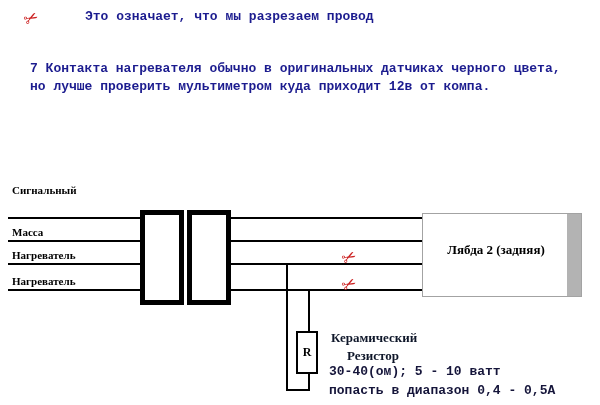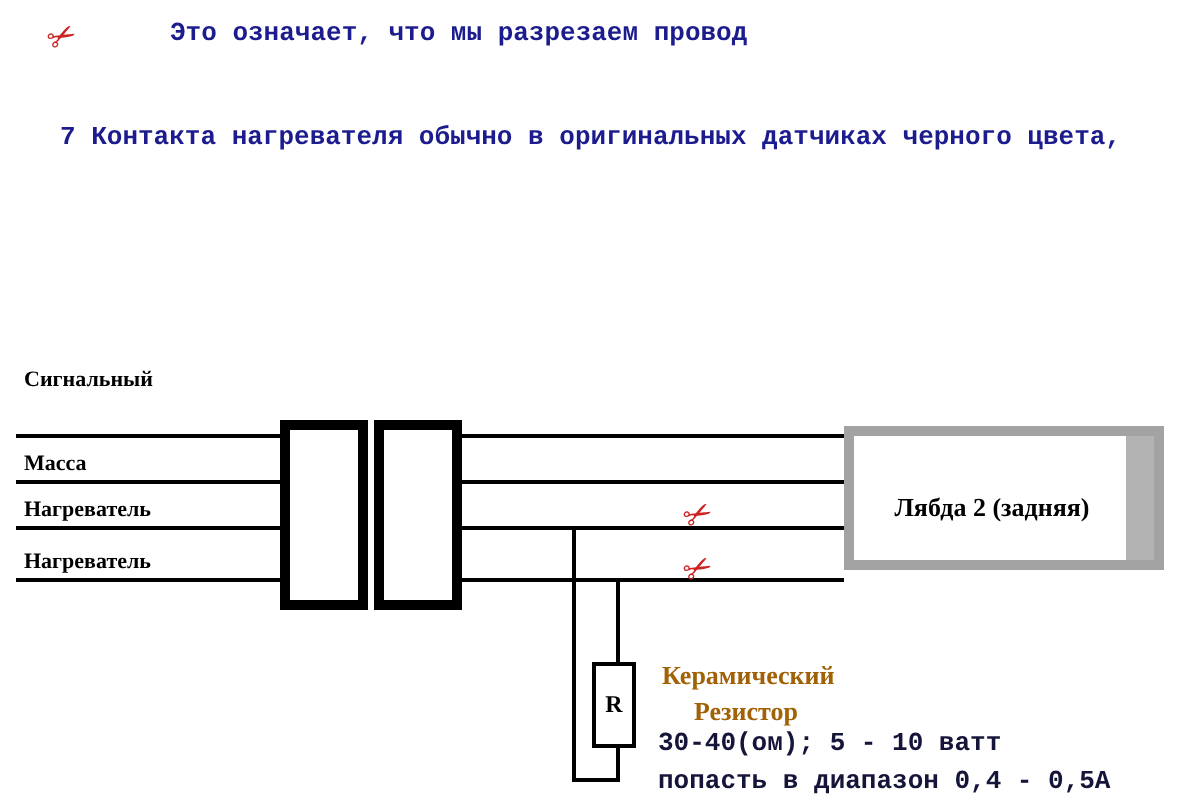--- a/index.html
+++ b/index.html
@@ -22,22 +22,22 @@
     white-space:nowrap;
   }
   .connector-box{
     position:absolute;
     background:#ffffff;
     border:5px solid #000;
     box-sizing:border-box;
   }
   .sensor-box{
     position:absolute;
-    left:422px;top:213px;width:160px;height:72px;
-    background:#ffffff;border:5px solid #a3a3a3;
+    left:422px;top:213px;width:160px;height:84px;
+    background:#ffffff;border:1px solid #a3a3a3;
     box-sizing:border-box;
   }
   .sensor-strip{
     position:absolute;
     right:0;top:0;bottom:0;width:14px;
     background:#b3b3b3;
   }
   .sensor-label{
     position:absolute;
     left:6px;right:18px;top:28px;
@@ -58,40 +58,41 @@
     left:296px;top:331px;width:22px;height:43px;
     background:#fff;border:2px solid #000;
     box-sizing:border-box;
     display:flex;align-items:center;justify-content:center;
     font-family:"Liberation Serif",serif;
     font-weight:bold;font-size:12px;color:#000;
   }
   .caption{
     position:absolute;
     font-family:"Liberation Serif",serif;
-    font-weight:bold;font-size:13px;color:#a16207;
+    font-weight:bold;font-size:13px;color:#0f172a;
     white-space:nowrap;
   }
   .mono{
     position:absolute;
     font-family:"Liberation Mono","DejaVu Sans Mono",monospace;
     font-weight:bold;font-size:13px;color:#15153a;
     white-space:nowrap;
   }
 </style>
 </head>
 <body>
 
 <div id="stage">
 
   <span class="scissors" style="left:24px;top:10px;">✂</span>
   <div class="abs navy" style="left:85px;top:8px;">Это означает, что мы разрезаем провод</div>
 
   <div class="abs navy" style="left:30px;top:60px;width:550px;">
     <span>7 Контакта  нагревателя обычно в оригинальных датчиках черного цвета,</span><br>
+    <span>но лучше проверить мультиметром куда приходит 12в от компа.</span>
   </div>
 
   <div class="wire-label" style="left:12px;top:184px;">Сигнальный</div>
   <div class="wire-label" style="left:12px;top:226px;">Масса</div>
   <div class="wire-label" style="left:12px;top:249px;">Нагреватель</div>
   <div class="wire-label" style="left:12px;top:275px;">Нагреватель</div>
 
   <div class="wire" style="left:8px;top:217px;width:132px;"></div>
   <div class="wire" style="left:8px;top:240px;width:132px;"></div>
   <div class="wire" style="left:8px;top:263px;width:132px;"></div>

